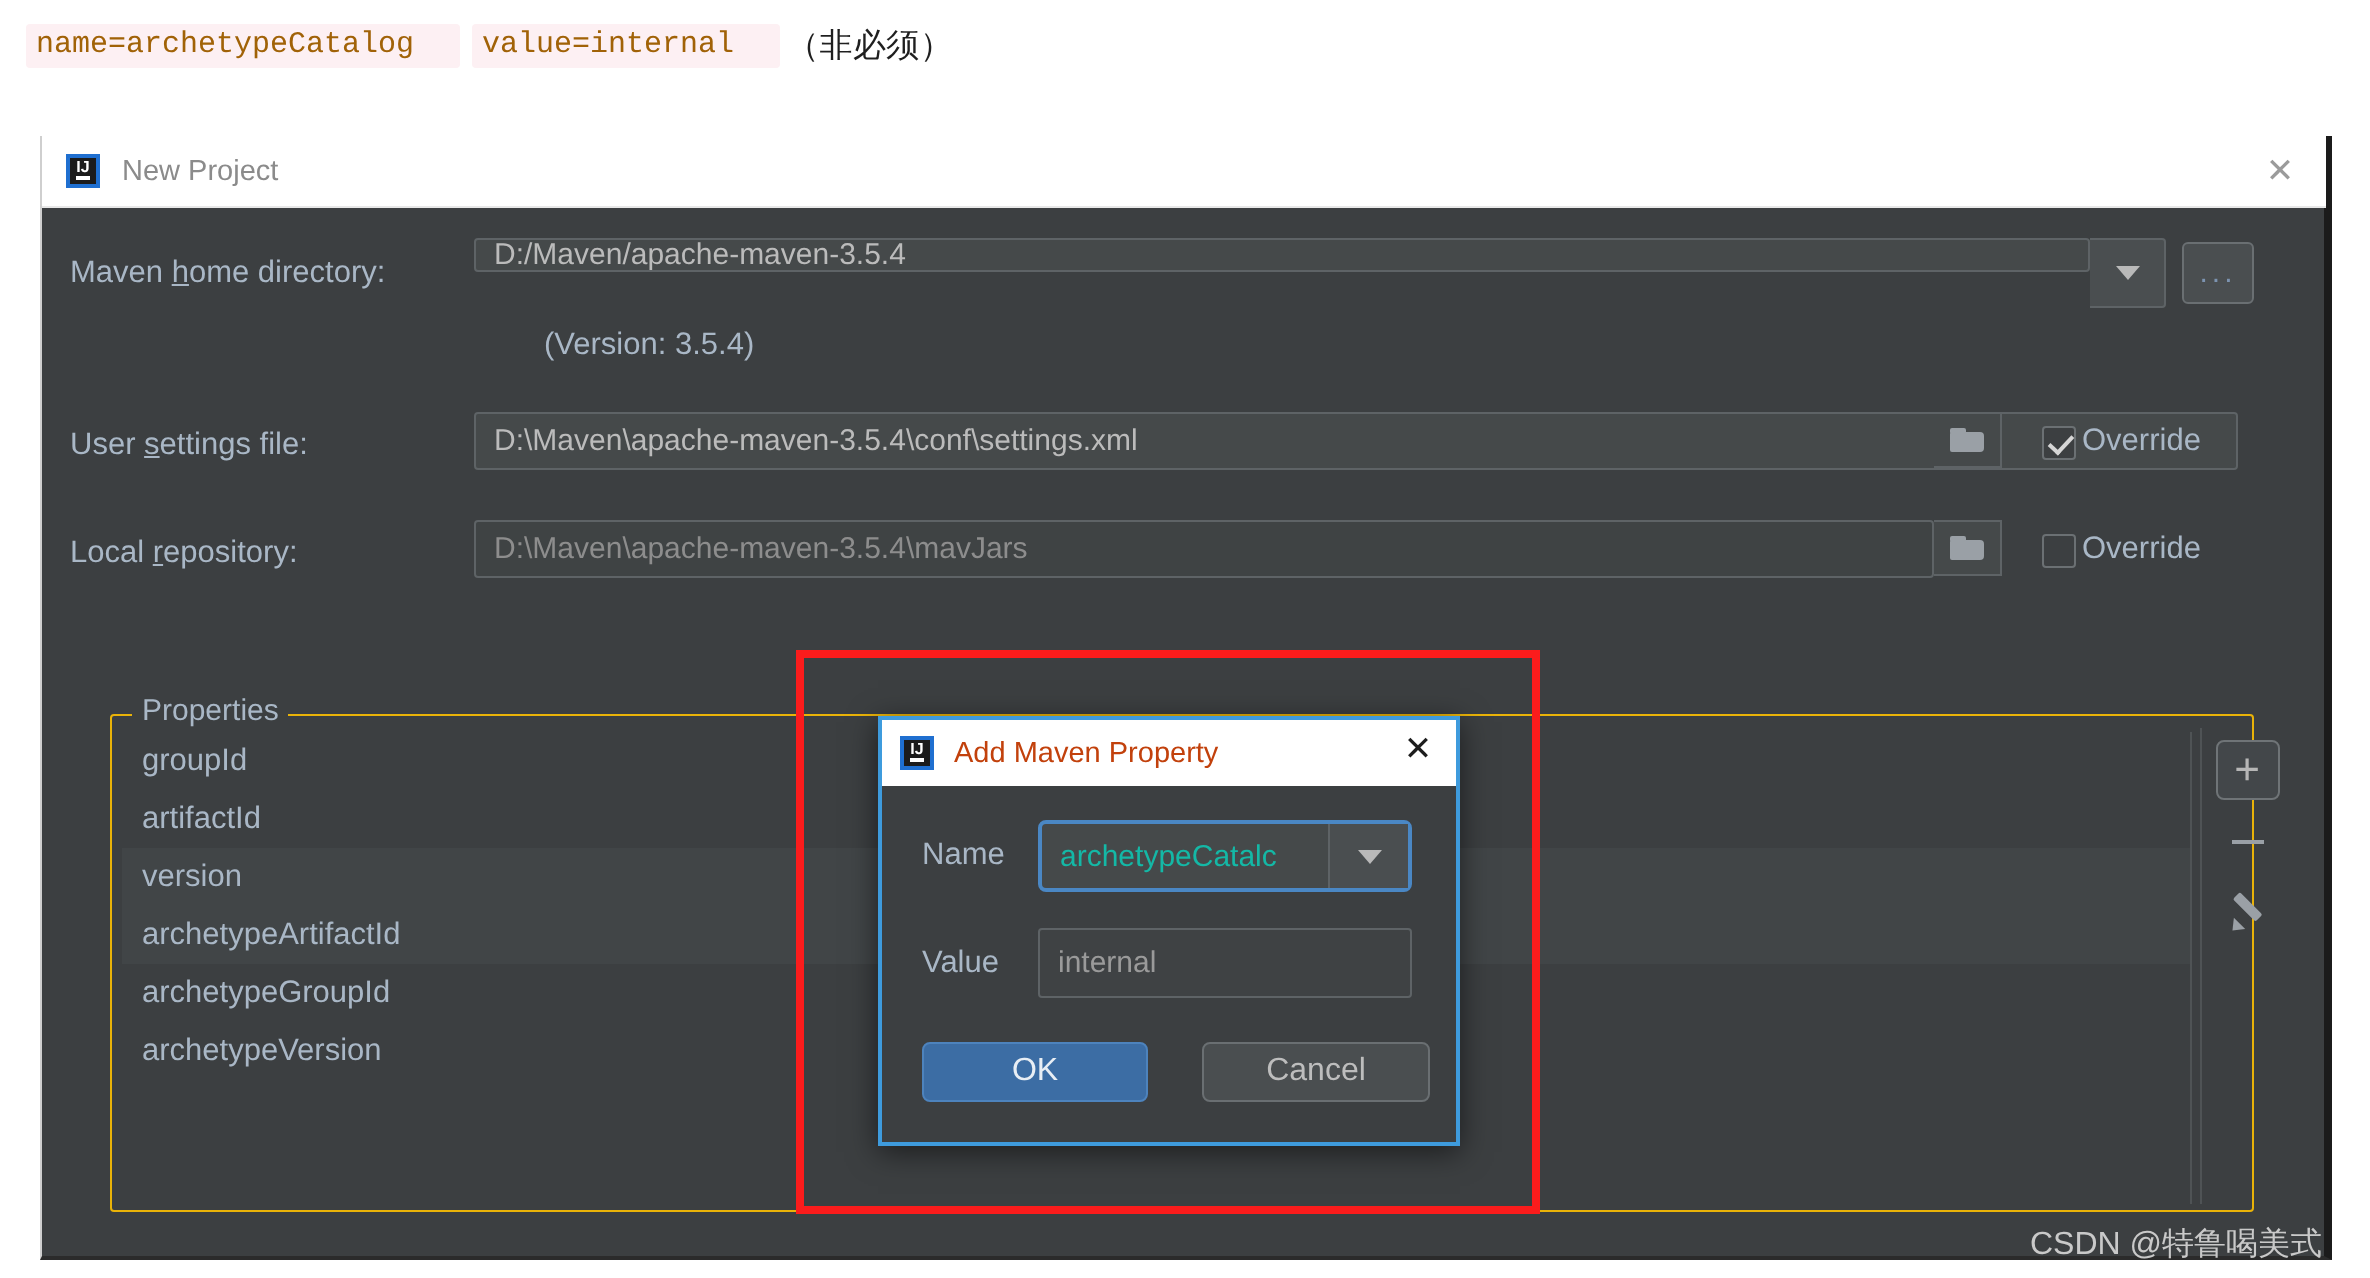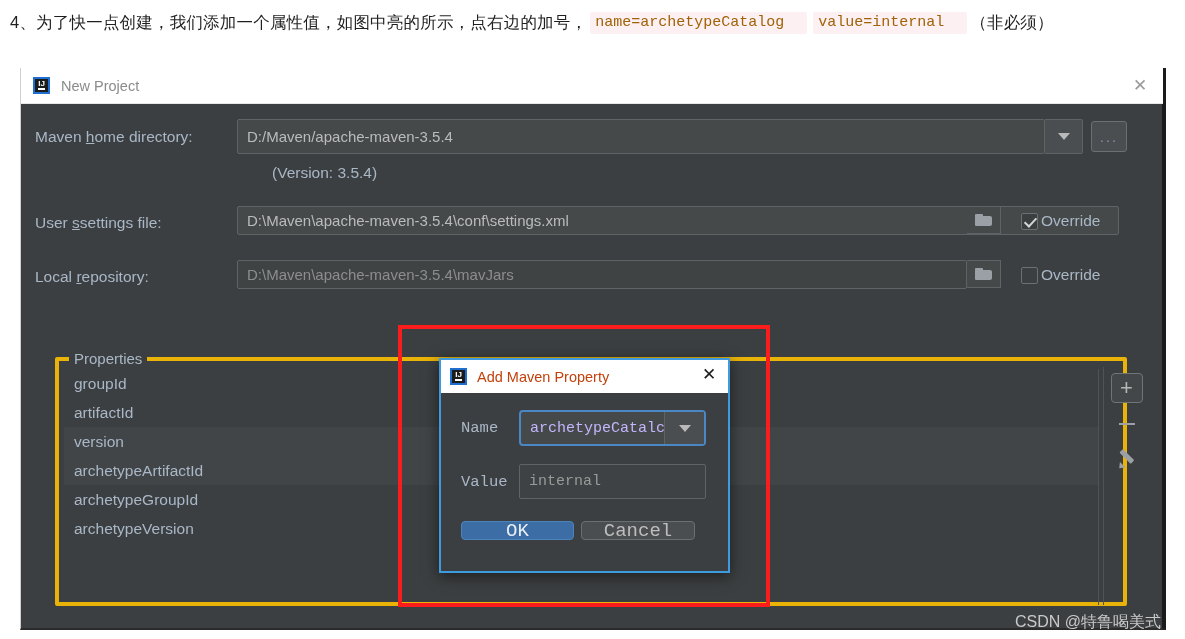--- a/index.html
+++ b/index.html
@@ -174,21 +174,21 @@
     border-width: 0 2px 2px 0;
     transform: rotate(43deg);
   }
   .ck-label { font-size: 15.5px; color: #a9b7c6; }
 
   
   .group-box {
     position: absolute;
     left: 34px; top: 253px;
     width: 1072px; height: 249px;
-    border: 4px solid #eab308;
+    border: 1px solid #eab308;
     border-radius: 2px;
   }
   .group-title {
     position: absolute;
     left: 10px; top: -11px;
     background: #3c3f41;
     padding: 0 5px;
     font-size: 15px;
     color: #a9b7c6;
   }
@@ -272,38 +272,38 @@
     margin-left: 10px;
     font-size: 14.5px;
     color: #c2410c;
   }
   .mp-close {
     position: absolute; right: 10px; top: 6px;
     width: 18px; height: 18px;
     font-size: 17px; line-height: 18px; text-align: center;
     color: #1d1d1d; cursor: pointer;
   }
-  .mp-body { position: relative; height: 180px; font-family: Liberation Mono, monospace; }
+  .mp-body { position: relative; height: 180px; }
   .mp-label {
     position: absolute;
     font-size: 15.5px;
     color: #a9b7c6;
   }
   .mp-combo {
     position: absolute;
     left: 78px; top: 17px;
     width: 187px; height: 36px;
     border: 2px solid #4a87c4;
     border-radius: 4px;
     background: #45494a;
     display: flex; align-items: center;
   }
   .mp-combo-text {
     flex: 1; padding-left: 9px;
-    font-size: 15px; color: #c4b5fd;
+    font-size: 15px; color: #14b8a6;
     white-space: nowrap; overflow: hidden;
   }
   .mp-combo-btn {
     width: 40px; height: 100%;
     background: #4a4e50;
     border-left: 1px solid #5e6366;
     display: flex; align-items: center; justify-content: center;
     cursor: pointer;
   }
   .mp-input {
@@ -312,87 +312,86 @@
     width: 187px; height: 35px;
     background: #3f4244;
     border: 1px solid #5e6366;
     border-radius: 2px;
     display: flex; align-items: center;
     padding-left: 9px;
     font-size: 15px; color: #9a9a9a;
   }
   .btn {
     position: absolute;
-    height: 19px;
+    height: 30px;
     border-radius: 4px;
     display: flex; align-items: center; justify-content: center;
-    font-size: 19px;
+    font-size: 16px;
     cursor: pointer;
   }
   .btn-ok {
     left: 20px; top: 128px; width: 113px;
     background: #3c6da4;
     border: 1px solid #4d83bd;
     color: #e8eef4;
   }
   .btn-cancel {
-    left: 140px; top: 128px; width: 114px;
+    left: 160px; top: 128px; width: 114px;
     background: #4a4e50;
     border: 1px solid #6a6f72;
     color: #bdbdbd;
   }
 
   
   #watermark {
     position: absolute;
     right: 24px; bottom: 6px;
     font-size: 16px;
     color: #c9c9c9;
     white-space: nowrap;
   }
 </style>
 </head>
 <body>
 
 <div id="root">
 
   <div class="instruction">
-    <span class="txt">4、为了快一点创建，我们添加一个属性值，如图中亮的所示，点右边的加号，</span>
     <span class="code-chip">name=archetypeCatalog</span>
     <span class="code-chip">value=internal</span>
     <span class="txt">（非必须）</span>
   </div>
 
   <div id="idea-window">
 
     <div class="titlebar">
       <div class="ij-logo"></div>
       <div class="titlebar-title">New Project</div>
       <div class="titlebar-close">✕</div>
     </div>
 
     <div class="win-body">
 
       <div class="field-label" style="left:14px; top:24px;">
         <span>Maven </span><u>h</u><span>ome directory:</span>
       </div>
-      <div class="text-field" style="left:216px; top:15px; width:808px; height:35px;align-items:center;">
+      <div class="text-field" style="left:216px; top:15px; width:808px; height:17px;align-items:center;">
         <span>D:/Maven/apache-maven-3.5.4</span>
       </div>
       <div class="combo-arrow" style="left:1024px; top:15px; height:35px;">
         <span class="tri-down"></span>
       </div>
       <div class="browse-btn" style="left:1070px; top:17px;">
         <span class="dots">...</span>
       </div>
 
       <div class="field-label" style="left:207px; top:60px;margin-left:44px;">(Version: 3.5.4)</div>
 
       <div class="field-label" style="left:14px; top:110px;">
-        <span>User </span><u>s</u><span>settings file:</span>
+        <span>User </span><u>s</u><span>ettings file:</span>
       </div>
       <div class="text-field" style="left:216px; top:102px; width:882px; height:29px;">
         <span>D:\Maven\apache-maven-3.5.4\conf\settings.xml</span>
       </div>
       <div class="folder-btn" style="left:946px; top:102px;">
         <span class="folder-glyph"></span>
       </div>
       <div class="ckrow" style="left:1000px; top:108px;">
         <span class="checkbox checked"></span>
         <span class="ck-label">Override</span>

